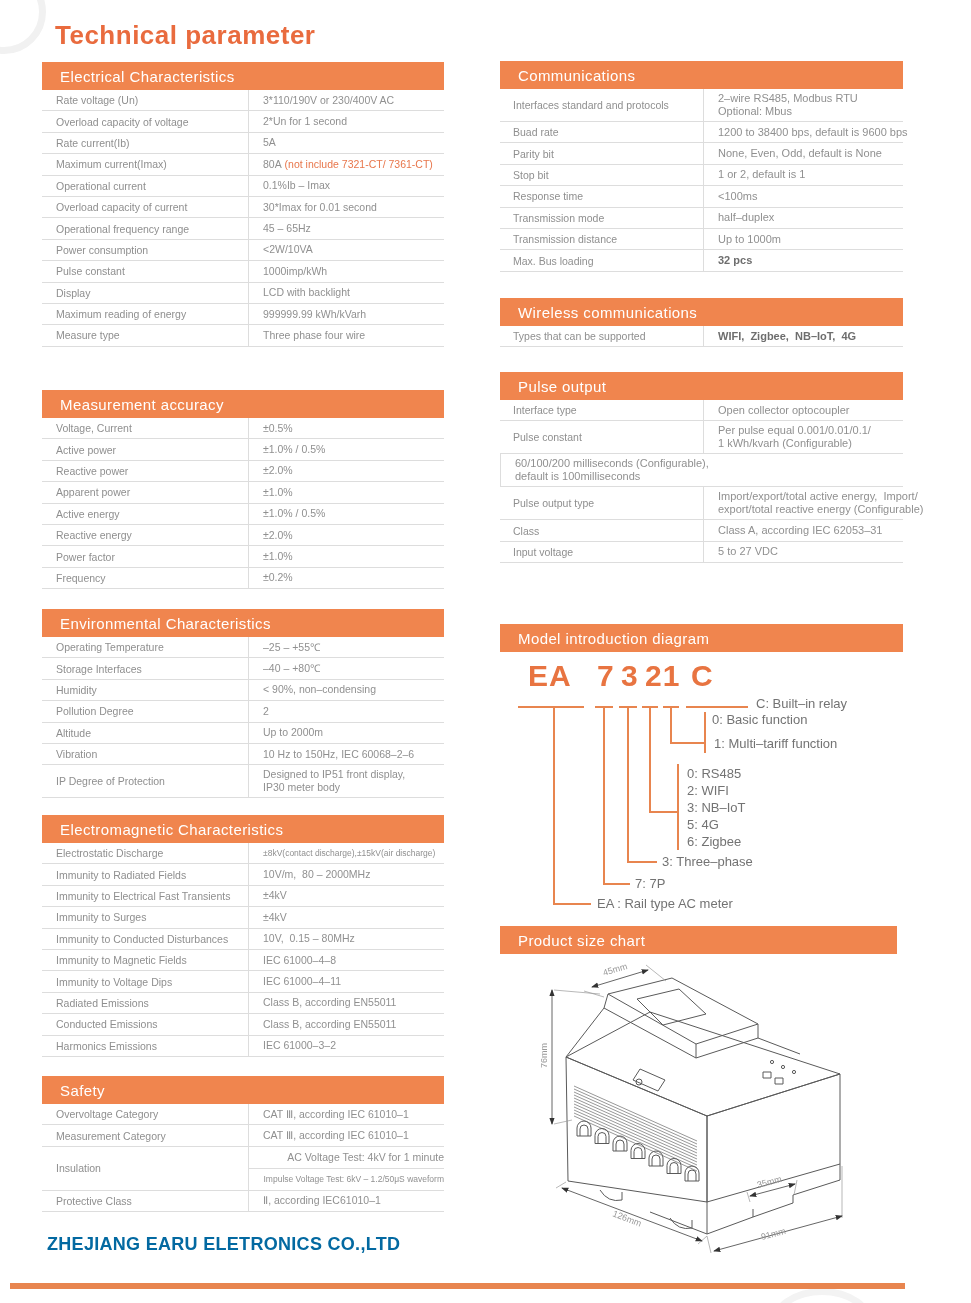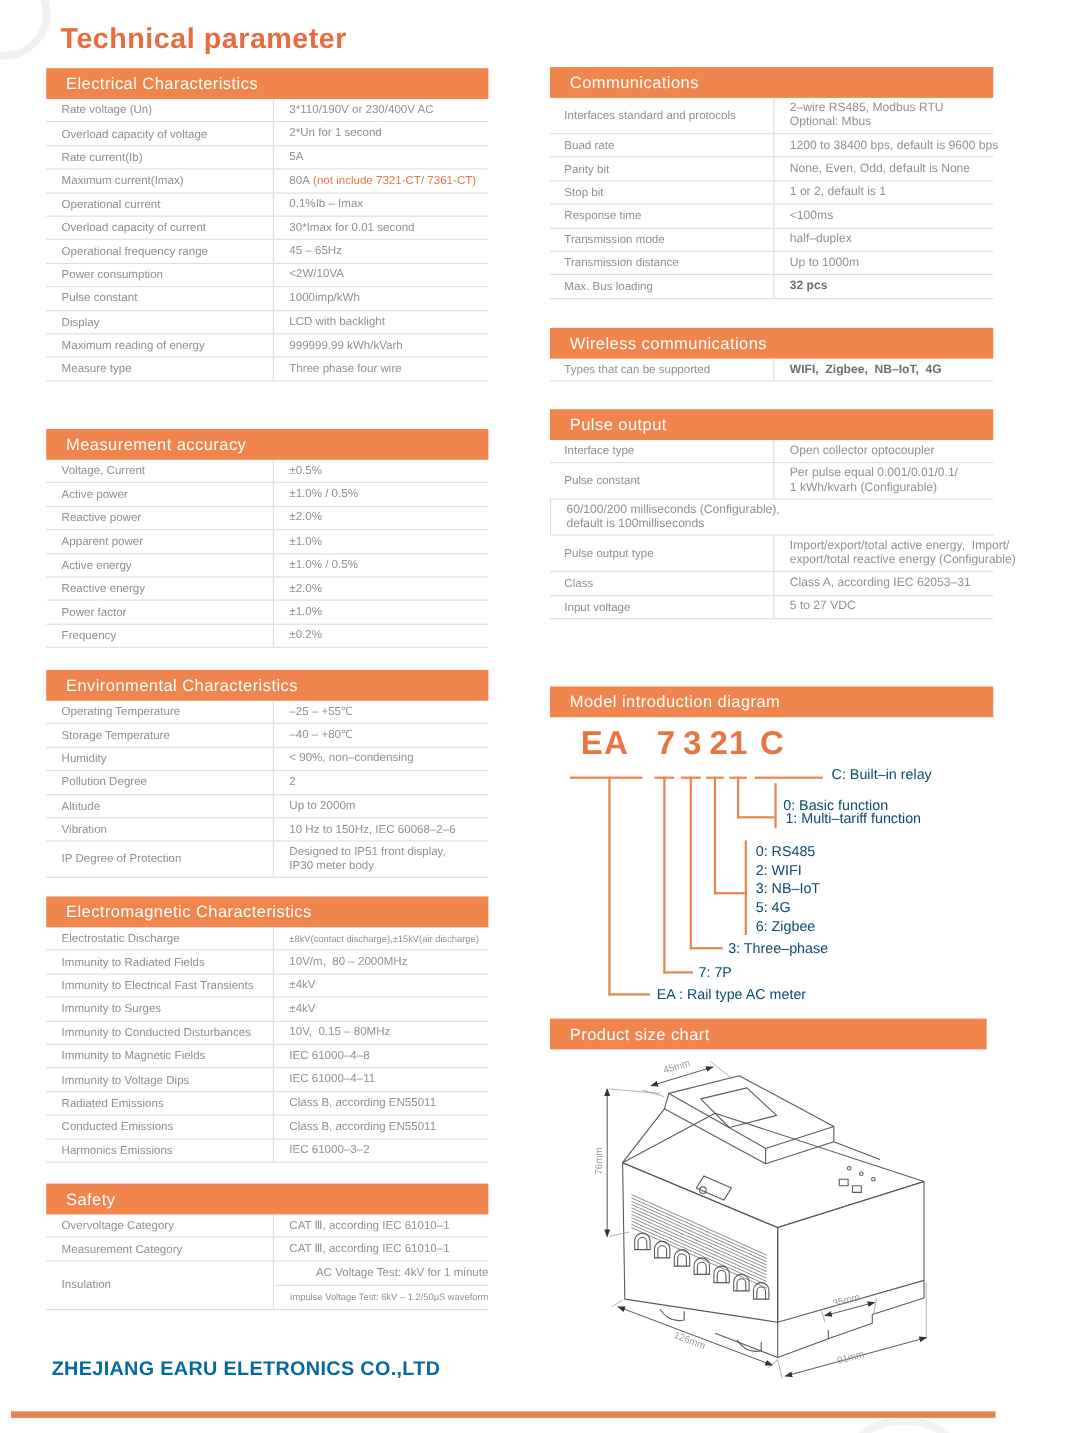--- a/index.html
+++ b/index.html
@@ -28,21 +28,21 @@
   .subval + .subval{border-top:1px solid #ddd;}
   .subval.small{font-size:8.5px;}
   .note{color:#E8764B;white-space:pre;}
   .footer{position:absolute;left:47px;top:1234px;font-size:18px;font-weight:bold;
           color:#0369a1;letter-spacing:.3px;}
   .accentbar{position:absolute;left:10px;top:1283px;width:895px;height:6px;background:#E8854F;}
   
   .diagram{position:relative;height:272px;}
   .dcode{position:absolute;font-size:30px;font-weight:600;color:#E87441;letter-spacing:1px;line-height:32px;}
   .oline{position:absolute;background:#E8854F;}
-  .dlabel{position:absolute;font-size:13px;color:#0c4a6e;white-space:nowrap;}
+  .dlabel{position:absolute;font-size:13px;color:#737373;white-space:nowrap;}
   
   .wm{position:absolute;border:7px solid #f1f1f1;border-radius:50%;}
   svg text{font-family:"Liberation Sans",sans-serif;}
 </style>
 </head>
 <body>
 
 <div id="page">
 
   <div class="wm" style="left:-38px;top:-30px;width:70px;height:70px;"></div>
@@ -143,21 +143,21 @@
   </div>
 
   <div class="section" style="left:42px;top:609px;width:402px;">
     <div class="shead">Environmental Characteristics</div>
     <div class="tbody lcol">
         <div class="trow">
           <div class="tlabel">Operating Temperature</div>
           <div class="tvalue">–25 – +55℃</div>
         </div>
         <div class="trow">
-          <div class="tlabel">Storage Temperature</div>
+          <div class="tlabel">Storage Interfaces</div>
           <div class="tvalue">–40 – +80℃</div>
         </div>
         <div class="trow">
           <div class="tlabel">Humidity</div>
           <div class="tvalue">&lt; 90%, non–condensing</div>
         </div>
         <div class="trow">
           <div class="tlabel">Pollution Degree</div>
           <div class="tvalue">2</div>
         </div>
@@ -230,20 +230,24 @@
           <div class="tlabel">Overvoltage Category</div>
           <div class="tvalue">CAT Ⅲ, according IEC 61010–1</div>
         </div>
         <div class="trow">
           <div class="tlabel">Measurement Category</div>
           <div class="tvalue">CAT Ⅲ, according IEC 61010–1</div>
         </div>
         <div class="trow">
           <div class="tlabel">Insulation</div>
           <div class="tvalue splitcol"><div class="subval">AC Voltage Test: 4kV for 1 minute</div><div class="subval small">Impulse Voltage Test: 6kV – 1.2/50μS waveform</div></div>
+        </div>
+        <div class="trow">
+          <div class="tlabel">Protective Class</div>
+          <div class="tvalue">Ⅱ, according IEC61010–1</div>
         </div>
       </div>
   </div>
 
   <div class="section" style="left:500px;top:61px;width:403px;">
     <div class="shead">Communications</div>
     <div class="tbody rcol">
         <div class="trow">
           <div class="tlabel">Interfaces standard and protocols</div>
           <div class="tvalue">2–wire RS485, Modbus RTU
@@ -345,21 +349,21 @@
       <div class="oline" style="left:127px;top:54px;width:2px;height:157px;"></div>
       <div class="oline" style="left:127px;top:209px;width:30px;height:2px;"></div>
       <div class="oline" style="left:149px;top:54px;width:2px;height:107px;"></div>
       <div class="oline" style="left:149px;top:159px;width:28px;height:2px;"></div>
       <div class="oline" style="left:177px;top:112px;width:2px;height:86px;"></div>
       <div class="oline" style="left:170px;top:54px;width:2px;height:38px;"></div>
       <div class="oline" style="left:170px;top:90px;width:34px;height:2px;"></div>
       <div class="oline" style="left:204px;top:60px;width:2px;height:41px;"></div>
 
       <span class="dlabel" style="left:256px;top:44px;">C:  Built–in relay</span>
-      <span class="dlabel" style="left:212px;top:60px;margin-top:12px;">0:  Basic function</span>
+      <span class="dlabel" style="left:212px;top:60px;">0:  Basic function</span>
       <span class="dlabel" style="left:214px;top:84px;">1:  Multi–tariff function</span>
       <span class="dlabel" style="left:187px;top:114px;">0:  RS485</span>
       <span class="dlabel" style="left:187px;top:131px;">2:  WIFI</span>
       <span class="dlabel" style="left:187px;top:148px;">3:  NB–IoT</span>
       <span class="dlabel" style="left:187px;top:165px;">5:  4G</span>
       <span class="dlabel" style="left:187px;top:182px;">6:  Zigbee</span>
       <span class="dlabel" style="left:162px;top:202px;">3:  Three–phase</span>
       <span class="dlabel" style="left:135px;top:224px;">7:  7P</span>
       <span class="dlabel" style="left:97px;top:244px;">EA :  Rail type AC meter</span>
     </div>

